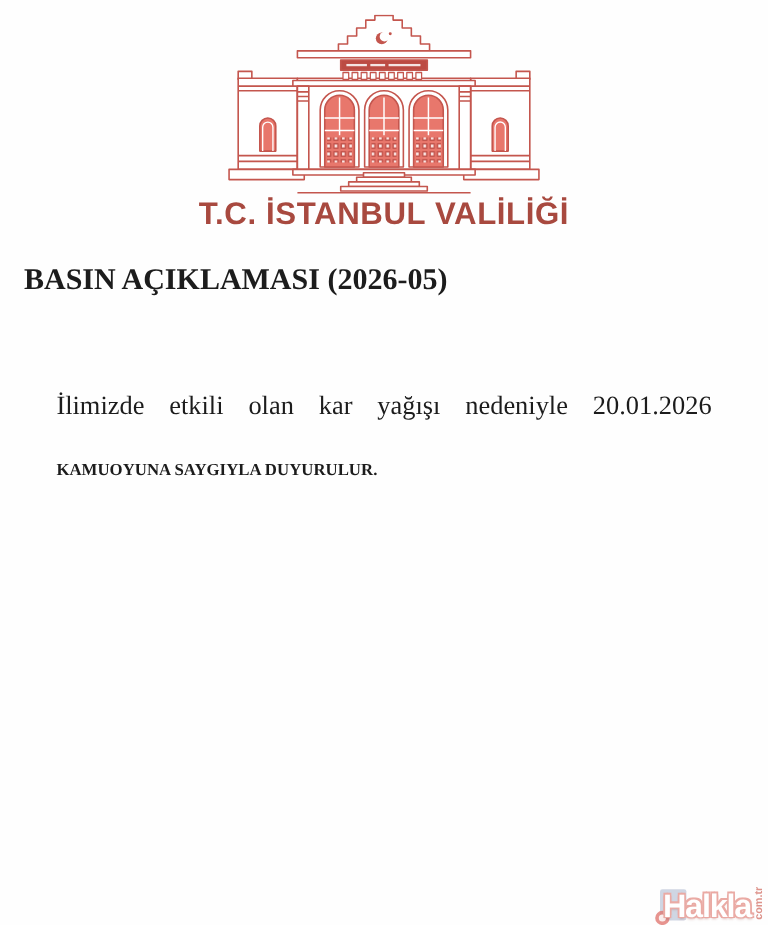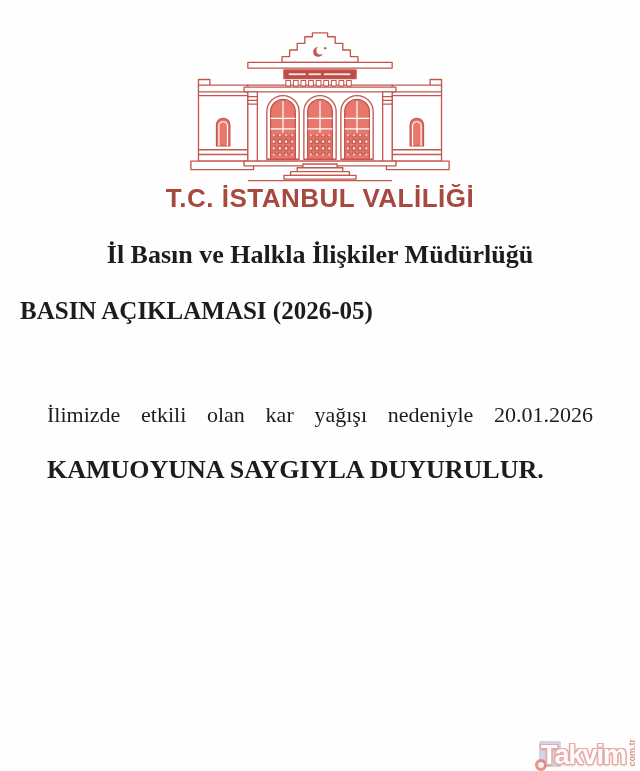--- a/index.html
+++ b/index.html
@@ -4,21 +4,21 @@
 <style>
   html, body { margin: 0; padding: 0; }
   body {
     width: 640px; height: 771px;
     background: #fefefe;
     position: relative;
     overflow: hidden;
     font-family: "Liberation Serif", serif;
     color: #1c1c1c;
   }
-  .page { padding-top: 32px; }
+  .page { padding-top: 12px; }
 
   
   .emblem-wrap { text-align: center; }
   .emblem-svg { display: block; margin: 0 auto; width: 272px; height: 150px; }
   .emblem-title {
     margin-top: 1px;
     text-align: center;
     font-family: "Liberation Sans", sans-serif;
     font-size: 26px;
     font-weight: 600;
@@ -48,21 +48,21 @@
   .jline {
     font-size: 22px;
     line-height: 33.8px;
     text-align: justify;
     text-align-last: justify;
     white-space: normal;
   }
   .jline.last { text-align-last: left; }
   .closing {
     margin: 23px 47px 0;
-    font-size: 26px;
+    font-size: 14px;
     font-weight: bold;
     line-height: 30px;
   }
 
   
   .watermark {
     position: absolute;
     right: 3px; bottom: 2px;
     display: flex;
     align-items: flex-end;
@@ -221,32 +221,31 @@
         <rect x="112" y="143" width="48" height="4" fill="#ffffff"></rect>
         <rect x="105" y="147" width="62" height="4" fill="#ffffff"></rect>
         <rect x="98" y="151" width="76" height="4" fill="#ffffff"></rect>
         <path d="M60 156.5 H212"></path>
       </g>
     </svg>
 
     <div class="emblem-title">T.C. İSTANBUL VALİLİĞİ</div>
   </div>
 
-  <div class="dept-heading">İl Basın ve Halkla İlişkiler Müdürlüğü</div>
 
   <div class="pr-heading">BASIN AÇIKLAMASI (2026-05)</div>
 
   <div class="body-text">
     <div class="jline">İlimizde etkili olan kar yağışı nedeniyle 20.01.2026</div>
   </div>
 
   <div class="closing">KAMUOYUNA SAYGIYLA DUYURULUR.</div>
 
   <div class="watermark">
     <span class="wm-brand-box">
       <span class="wm-t-patch"></span>
       <span class="wm-flag"></span>
-      <span class="wm-brand">Takvim</span>
+      <span class="wm-brand">Halkla</span>
     </span>
     <span class="wm-domain">com.tr</span>
   </div>
 
 </div>
 
 </body></html>

